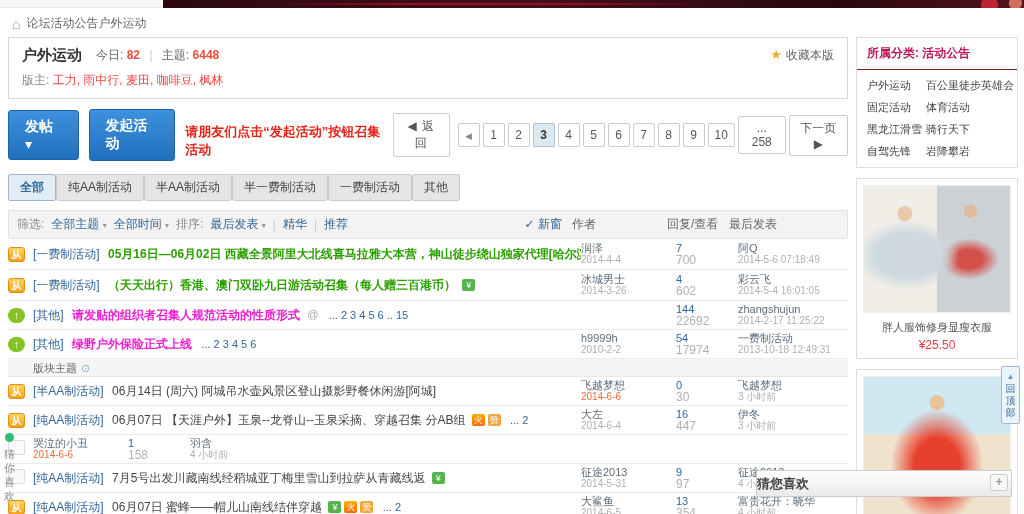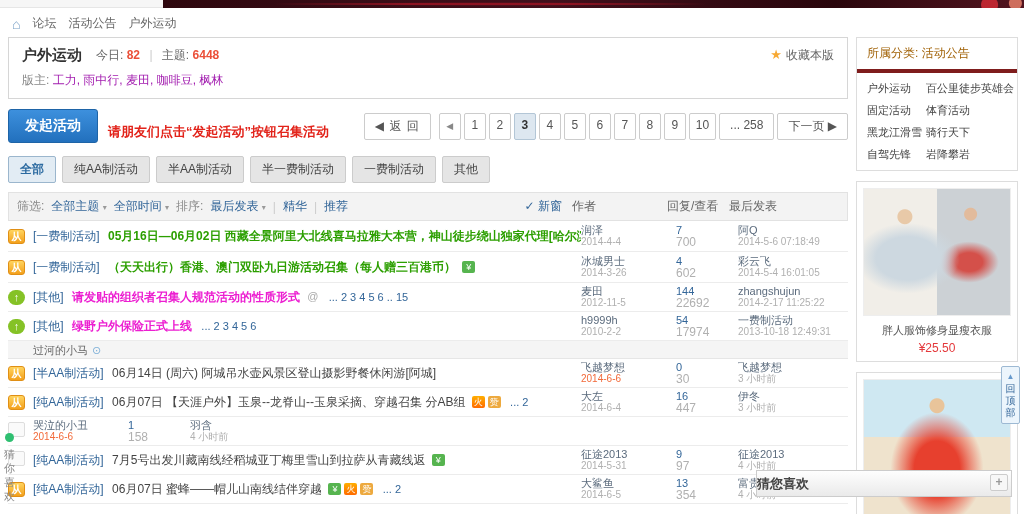--- a/index.html
+++ b/index.html
@@ -27,33 +27,33 @@
   .forumbox{border:1px solid #d6d6d6;padding:8px 13px 9px;background:#fff}
   .fb1{display:flex;align-items:center}
   .fb-title{font-size:15px;font-weight:bold;color:#333}
   .fb-stats{margin-left:14px;color:#666}
   .fb-stats b{color:#eb4f38;font-weight:bold}
   .fb-div{color:#ccc;margin:0 6px}
   .fb-fav{margin-left:auto;color:#666}
   .star{color:#f7a934;font-size:13px;margin-right:4px}
   .fb2{margin-top:7px;color:#888}
   .fb2 .mods{color:#5a7}
-  .fb2 .mods{color:#a21caf}
+  .fb2 .mods{color:#ef4444}
   
   .actions{display:flex;align-items:center;margin-top:10px}
   .btn{background:linear-gradient(#3d90dd,#2270bd);border:1px solid #1e64a7;color:#fff;font-weight:bold;font-size:14px;padding:7px 16px;border-radius:3px;margin-right:10px;cursor:pointer}
   .notice{color:#e2231a;font-weight:bold;font-size:13px;align-self:flex-end;margin-bottom:2px}
-  .pager{margin-left:auto;display:flex;gap:3px;}
+  .pager{margin-left:auto;display:flex;gap:3px;align-items:center}
   .pg{border:1px solid #ccc;background:#fff;color:#555;padding:4px 6px;min-width:22px;text-align:center;border-radius:2px;cursor:pointer}
   .pg.wide{padding:4px 10px}
   .pg.back{margin-right:5px;letter-spacing:1px}
   .pg.active{background:#dde7f0;border-color:#b3c6d6;font-weight:bold;color:#333}
   .pg .arr{color:#888;font-size:9px}
   
-  .tabs{display:flex;gap:6px;margin-top:13px}
+  .tabs{display:flex;gap:0;margin-top:13px}
   .tab{border:1px solid #ccc;background:#e5e5e5;color:#444;padding:4px 11px;border-radius:2px;cursor:pointer}
   .tab.active{background:#e2ecf4;border-color:#9bb6cd;color:#2b6aa0;font-weight:bold}
   
   .filterbar{margin-top:9px;background:#f3f3f3;border:1px solid #e2e2e2;display:flex;align-items:center;padding:5px 8px;color:#888}
   .f-left{flex:1;display:flex;align-items:center;gap:7px}
   .caret{font-size:8px;color:#999}
   .fsep{color:#ccc}
   .newwin{margin-left:auto;margin-right:10px}
   .check{color:#369;font-weight:bold}
   .hcell{color:#666}
@@ -84,21 +84,21 @@
   .t-last{width:110px;flex:none;line-height:12px}
   .nm{font-size:11px;color:#5b6b7d;display:block;cursor:pointer}
   .dt{font-size:10px;color:#b0b0b0;display:block}
   .dt.hot{color:#f26a3a}
   .re{font-size:11px;color:#369;display:block}
   .vi{font-size:12px;color:#b0b0b0;display:block}
   .secbar{background:#f5f5f5;border-bottom:1px solid #e6e6e6;height:18px;line-height:18px;font-size:11px;color:#666;padding-left:25px}
   .sec-ic{color:#7fb0d8;margin-left:4px;cursor:pointer}
   
   .panel{border:1px solid #ddd;background:#fff}
-  .p-head{padding:7px 10px;font-weight:normal;color:#a16207;border-bottom:4px solid #7f1d1d}
+  .p-head{padding:7px 10px;font-weight:bold;color:#be185d;border-bottom:1px solid #7f1d1d}
   .p-body{padding:8px 10px;display:grid;grid-template-columns:1fr 1fr;row-gap:7px;column-gap:4px}
   .cat-link{font-size:11px;color:#444;cursor:pointer;white-space:nowrap}
   .card{border:1px solid #ddd;margin-top:10px;padding:6px;text-align:center;background:#fff;cursor:pointer}
   .pimg{height:128px;border:1px solid #eee}
   .pimg.img1{background:
     radial-gradient(circle at 28% 22%, #e8c9a8 0 7px, transparent 8px),
     radial-gradient(circle at 73% 20%, #e2bb9c 0 6px, transparent 7px),
     radial-gradient(ellipse at 30% 55%, #cdd8e0 0 22%, transparent 36%),
     radial-gradient(ellipse at 72% 58%, #d4504a 0 9%, transparent 20%),
     linear-gradient(90deg,#f1eee8 50%,#ccd1d5 50%)}
@@ -120,21 +120,21 @@
 </head>
 <body>
 
 <div class="topstrip">
   <div class="ts-left"></div>
   <div class="ts-right"></div>
 </div>
 
 <div class="crumbs">
   <span class="home-ic">⌂</span>
-  <span style="display:flex;align-items:flex-end;gap:6px">
+  <span style="display:flex;align-items:flex-end;">
 
       <span class="csep"></span>
       <span class="crumb lnk">论坛</span>
 
       <span class="csep"></span>
       <span class="crumb lnk">活动公告</span>
 
       <span class="csep"></span>
       <span class="crumb lnk">户外运动</span>
     </span>
@@ -157,20 +157,21 @@
           <span class="star">★</span><span>收藏本版</span>
         </span>
       </div>
       <div class="fb2">
         <span>版主:</span>
         <span class="mods">工力, 雨中行, 麦田, 咖啡豆, 枫林</span>
       </div>
     </div>
 
     <div class="actions">
+      <div class="btn">发帖 ▾</div>
       <div class="btn">发起活动</div>
       <div class="notice">请朋友们点击“发起活动”按钮召集活动</div>
       <div class="pager">
         <span class="pg wide back">◀ 返 回</span>
         <span class="pg"><span class="arr">◀</span></span>
         <span style="display:flex;gap:3px">
 
             <span class="pg">1</span>
 
             <span class="pg">2</span>
@@ -275,24 +276,20 @@
       </div>
 
       <div class="trow">
         <span class="t-icon"><span class="ticon sticky">↑</span></span>
         <span class="t-main">
           <span class="cat lnk">[其他]</span>
           <span class="ttl magenta">请发贴的组织者召集人规范活动的性质形式</span>
           <span><span class="badge b-attach">@</span></span>
           <span class="pgs">... 2 3 4 5 6 .. 15</span>
         </span>
-        <span class="t-author">
-          <span class="nm">麦田</span>
-          <span class="dt">2012-11-5</span>
-        </span>
         <span class="t-re">
           <span class="re">144</span>
           <span class="vi">22692</span>
         </span>
         <span class="t-last">
           <span class="nm">zhangshujun</span>
           <span class="dt lnk-time">2014-2-17 11:25:22</span>
         </span>
       </div>
 
@@ -313,21 +310,21 @@
           <span class="vi">17974</span>
         </span>
         <span class="t-last">
           <span class="nm">一费制活动</span>
           <span class="dt lnk-time">2013-10-18 12:49:31</span>
         </span>
       </div>
     </div>
 
     <div class="secbar">
-      <span>过河的小马</span><span class="sec-ic">⊙</span>
+      <span>版块主题</span><span class="sec-ic">⊙</span>
     </div>
 
     <div>
       <div class="trow">
         <span class="t-icon"><span class="ticon activity">从</span></span>
         <span class="t-main">
           <span class="cat lnk">[半AA制活动]</span>
           <span class="ttl normal">06月14日 (周六) 阿城吊水壶风景区登山摄影野餐休闲游[阿城]</span>
           <span></span>
           

